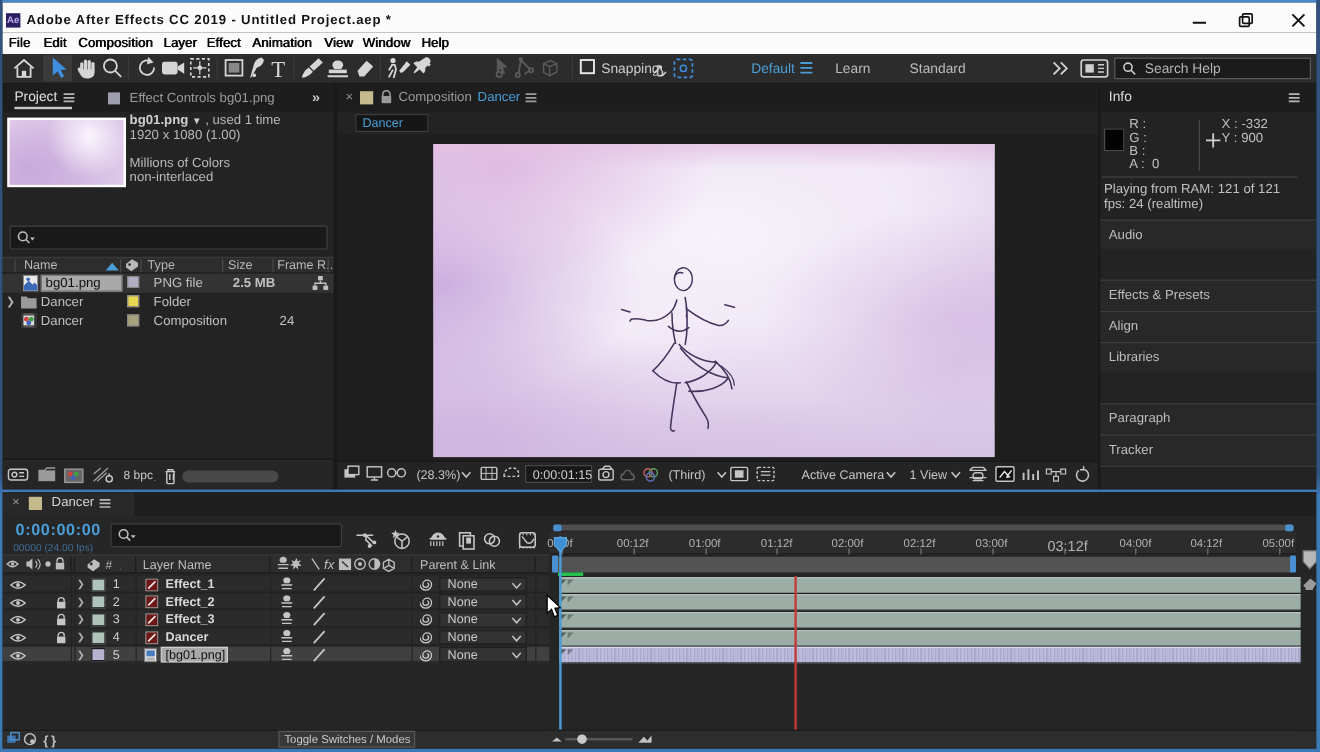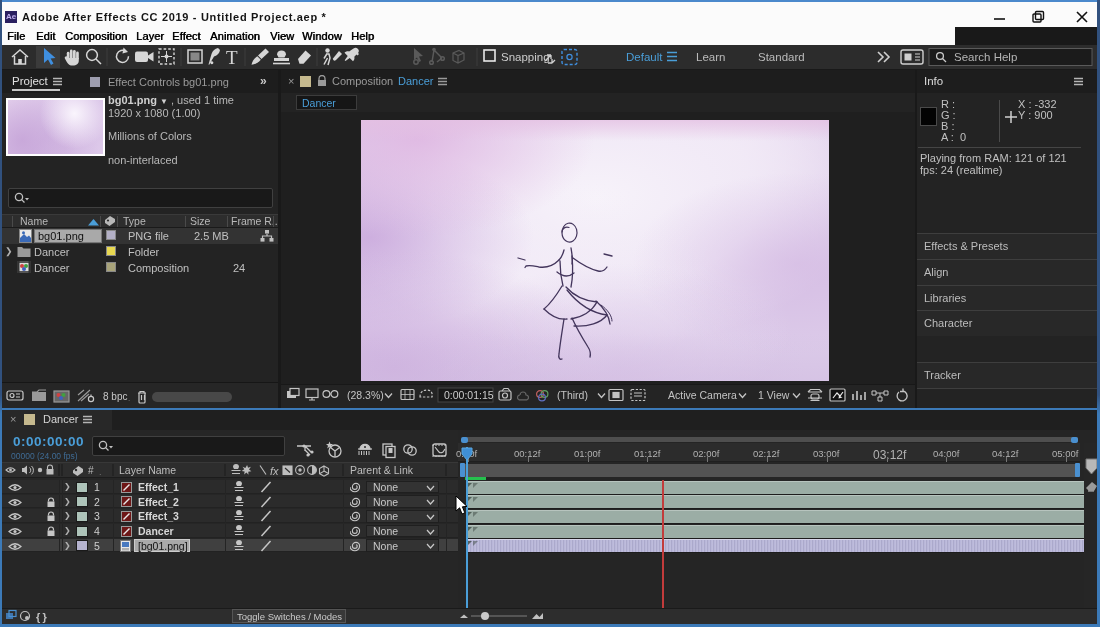--- a/index.html
+++ b/index.html
@@ -5,21 +5,21 @@
 * { margin:0; padding:0; box-sizing:border-box; }
 html,body { width:1100px; height:627px; overflow:hidden; background:#191919; font-family:"Liberation Sans", sans-serif; }
 #win { position:absolute; left:0; top:0; width:1100px; height:627px; background:#191919; }
 .abs { position:absolute; }
 
 #topborder { left:0; top:0; width:1100px; height:2px; background:#4b89cc; }
 #leftborder { left:0; top:0; width:2px; height:627px; background:linear-gradient(#31517e 0%, #31517e 63%, #3c7ab8 66%, #3c7ab8 100%); }
 #rightborder { left:1097px; top:0; width:3px; height:627px; background:linear-gradient(#31517e 0%, #31517e 63%, #3c7ab8 66%, #3c7ab8 100%); }
 #botborder { left:0; top:624px; width:1100px; height:3px; background:#3c7ab8; }
 #titlebar { left:2px; top:2px; width:1095px; height:25px; background:#fbfbfb; }
-#menubar { left:2px; top:27px; width:953px; height:18px; background:#fbfbfb; }
+#menubar { left:2px; top:27px; width:1095px; height:18px; background:#fbfbfb; }
 .menuitem { position:absolute; top:3px; font-size:11px; color:#000; font-weight:400; letter-spacing:0.1px; text-shadow:0.6px 0 0 #000; }
 #toolbar { left:2px; top:45px; width:1095px; height:24px; background:#2c2c2c; }
 
 #projpanel { left:2px; top:70px; width:276px; height:338px; background:#232323; }
 #comppanel { left:281px; top:70px; width:634px; height:338px; background:#212121; }
 #infopanel { left:917px; top:70px; width:180px; height:338px; background:#232323; }
 #timeline { left:2px; top:410px; width:1095px; height:214px; background:#262626; }
 .tabrow { background:#1d1d1d; }
 .hdr { background:#2d2d2d; }
 .inputbox { background:#191919; border:1px solid #404040; border-radius:2px; }
@@ -162,21 +162,21 @@
     <div class="abs" style="left:4px;top:28px;width:99px;height:58px;background:#fff;">
       <div class="abs" style="left:2px;top:2px;width:95px;height:54px;background:
         radial-gradient(circle at 70% 25%, rgba(252,248,254,0.95), rgba(252,248,254,0) 45%),
         radial-gradient(circle at 15% 75%, rgba(198,164,216,0.85), rgba(198,164,216,0) 60%),
         radial-gradient(circle at 60% 90%, rgba(208,180,224,0.7), rgba(208,180,224,0) 45%),
         linear-gradient(135deg, #e6d4ee, #d4bce4 50%, #decaea);"></div>
     </div>
     <div class="abs" style="left:106px;top:24px;font-size:11px;color:#d0d0d0;"><b>bg01.png</b> <span style="font-size:8px;">▼</span> <span style="color:#b8b8b8;">, used 1 time</span></div>
     <div class="abs" style="left:106px;top:37px;font-size:11px;color:#b8b8b8;">1920 x 1080 (1.00)</div>
     <div class="abs" style="left:106px;top:60px;font-size:11px;color:#b8b8b8;">Millions of Colors</div>
-    <div class="abs" style="left:106px;top:72px;font-size:11px;color:#b8b8b8;margin-top:12px;">non-interlaced</div>
+    <div class="abs" style="left:106px;top:72px;font-size:11px;color:#b8b8b8;">non-interlaced</div>
 
     <div class="abs inputbox" style="left:6px;top:118px;width:265px;height:20px;"></div>
     <svg class="abs" style="left:12px;top:122px;" width="16" height="13">
       <circle cx="5" cy="5" r="3.6" fill="none" stroke="#c0c0c0" stroke-width="1.3"></circle>
       <line x1="7.6" y1="7.6" x2="10.5" y2="10.5" stroke="#c0c0c0" stroke-width="1.3"></line>
       <path d="M11 6 l4 0 l-2 2.5 z" fill="#c0c0c0"></path>
     </svg>
 
     <div class="abs hdr" style="left:0;top:144px;width:276px;height:14px;border-top:1px solid #3a3a3a;border-bottom:1px solid #1a1a1a;"></div>
     <div class="abs" style="left:18px;top:145px;font-size:10.5px;color:#b8b8b8;">Name</div>
@@ -200,21 +200,21 @@
     <div class="abs" style="left:0;top:158px;width:276px;height:16px;background:#333333;"></div>
     <svg class="abs" style="left:17px;top:159px;" width="13" height="14">
       <rect x="0.5" y="0.5" width="12" height="13" fill="#e8e8e8" stroke="#888"></rect>
       <path d="M1 9 L5 5 L8 8 L10 6.5 L12 9 V13 H1 Z" fill="#3a6ab8"></path>
       <circle cx="4.5" cy="3.8" r="1.5" fill="#3a6ab8"></circle>
     </svg>
     <div class="abs" style="left:32px;top:159px;width:68px;height:14px;background:#a9a9a9;border:1px solid #777;"></div>
     <div class="abs" style="left:36px;top:160px;font-size:11px;color:#101010;">bg01.png</div>
     <div class="abs" style="left:104px;top:160px;width:10px;height:10px;background:#b3b0c6;border:1px solid #888;"></div>
     <div class="abs" style="left:126px;top:160px;font-size:11px;color:#c0c0c0;">PNG file</div>
-    <div class="abs" style="left:192px;top:160px;font-size:11px;color:#c0c0c0;">2.5 MB</div>
+    <div class="abs" style="left:192px;top:160px;font-size:11px;color:#c0c0c0;font-weight:bold;">2.5 MB</div>
     <svg class="abs" style="left:258px;top:159px;" width="14" height="14">
       <rect x="5" y="1" width="4" height="3.6" fill="#c0c0c0"></rect>
         <rect x="0.5" y="9" width="4" height="3.6" fill="#c0c0c0"></rect>
         <rect x="9.5" y="9" width="4" height="3.6" fill="#c0c0c0"></rect>
       <path d="M7 5 V7 M2.5 9 V7 H11.5 V9" stroke="#c0c0c0" stroke-width="1.2" fill="none"></path>
     </svg>
     <div class="abs" style="left:3px;top:176px;font-size:9px;color:#b0b0b0;">❯</div>
     <svg class="abs" style="left:15px;top:175px;" width="14" height="13">
         <path d="M0.5 2 H5 L6.5 3.5 H13.5 V12 H0.5 Z" fill="#9a9a9a"></path>
       </svg>
@@ -428,31 +428,34 @@
     <div class="abs" style="left:3px;top:37px;width:17px;height:19px;background:#030303;border:1px solid #4a4a4a;"></div>
     <div class="abs" style="left:24px;top:29px;font-size:11px;color:#c0c0c0;line-height:11px;">R :<br>G :<br>B :<br>A :&nbsp;&nbsp;0</div>
     <div class="abs" style="left:82px;top:30px;width:1px;height:42px;background:#4a4a4a;"></div>
     <div class="abs" style="left:101px;top:29px;font-size:11px;color:#c0c0c0;line-height:11px;">X : -332<br>Y :&nbsp;900</div>
     <svg class="abs" style="left:87px;top:40px;" width="14" height="14">
         <path d="M7 1 V13 M1 7 H13" stroke="#d0d0d0" stroke-width="1.5"></path>
       </svg>
     <div class="abs" style="left:1px;top:77px;width:163px;height:1px;background:#454545;"></div>
     <div class="abs" style="left:3px;top:82px;font-size:11px;color:#c0c0c0;">Playing from RAM: 121 of 121</div>
     <div class="abs" style="left:3px;top:94px;font-size:11px;color:#c0c0c0;">fps: 24 (realtime)</div>
+    <div class="abs" style="left:0;top:113px;width:180px;height:24.5px;background:#282828;border-top:1px solid #3e3e3e;">
+        <div style="margin:6px 0 0 7px;font-size:11px;color:#bdbdbd;font-family:'Liberation Sans',sans-serif;">Audio</div>
+      </div>
 <div class="abs" style="left:0;top:163px;width:183px;height:26px;background:#282828;border-top:1px solid #3e3e3e;">
         <div style="margin:6px 0 0 7px;font-size:11px;color:#bdbdbd;font-family:'Liberation Sans',sans-serif;">Effects &amp; Presets</div>
       </div>
 <div class="abs" style="left:0;top:189px;width:180px;height:26px;background:#282828;border-top:1px solid #3e3e3e;">
         <div style="margin:6px 0 0 7px;font-size:11px;color:#bdbdbd;font-family:'Liberation Sans',sans-serif;">Align</div>
       </div>
 <div class="abs" style="left:0;top:215px;width:180px;height:25px;background:#282828;border-top:1px solid #3e3e3e;">
         <div style="margin:6px 0 0 7px;font-size:11px;color:#bdbdbd;font-family:'Liberation Sans',sans-serif;">Libraries</div>
       </div>
-<div class="abs" style="left:0;top:240px;width:180px;height:26px;background:#282828;border-top:1px solid #3e3e3e;">
-        <div style="margin:6px 0 0 7px;font-size:11px;color:#bdbdbd;font-family:'Liberation Sans',sans-serif;">Character</div>
+<div class="abs" style="left:0;top:266px;width:180px;height:26px;background:#282828;border-top:1px solid #3e3e3e;">
+        <div style="margin:6px 0 0 7px;font-size:11px;color:#bdbdbd;font-family:'Liberation Sans',sans-serif;">Paragraph</div>
       </div>
 <div class="abs" style="left:0;top:292px;width:180px;height:26px;background:#282828;border-top:1px solid #3e3e3e;">
         <div style="margin:6px 0 0 7px;font-size:11px;color:#bdbdbd;font-family:'Liberation Sans',sans-serif;">Tracker</div>
       </div>
 <div class="abs" style="left:0;top:318px;width:180px;height:1px;background:#3e3e3e;"></div>
   </div>
   <div class="abs" id="timeline">
     <div class="abs" style="left:0;top:0;width:1095px;height:20px;background:#1f1f1f;"></div>
     <div class="abs" style="left:0;top:0;width:110px;height:20px;background:#282828;"></div>
     <div class="abs" style="left:8px;top:3px;font-size:11px;color:#9a9a9a;">×</div>

